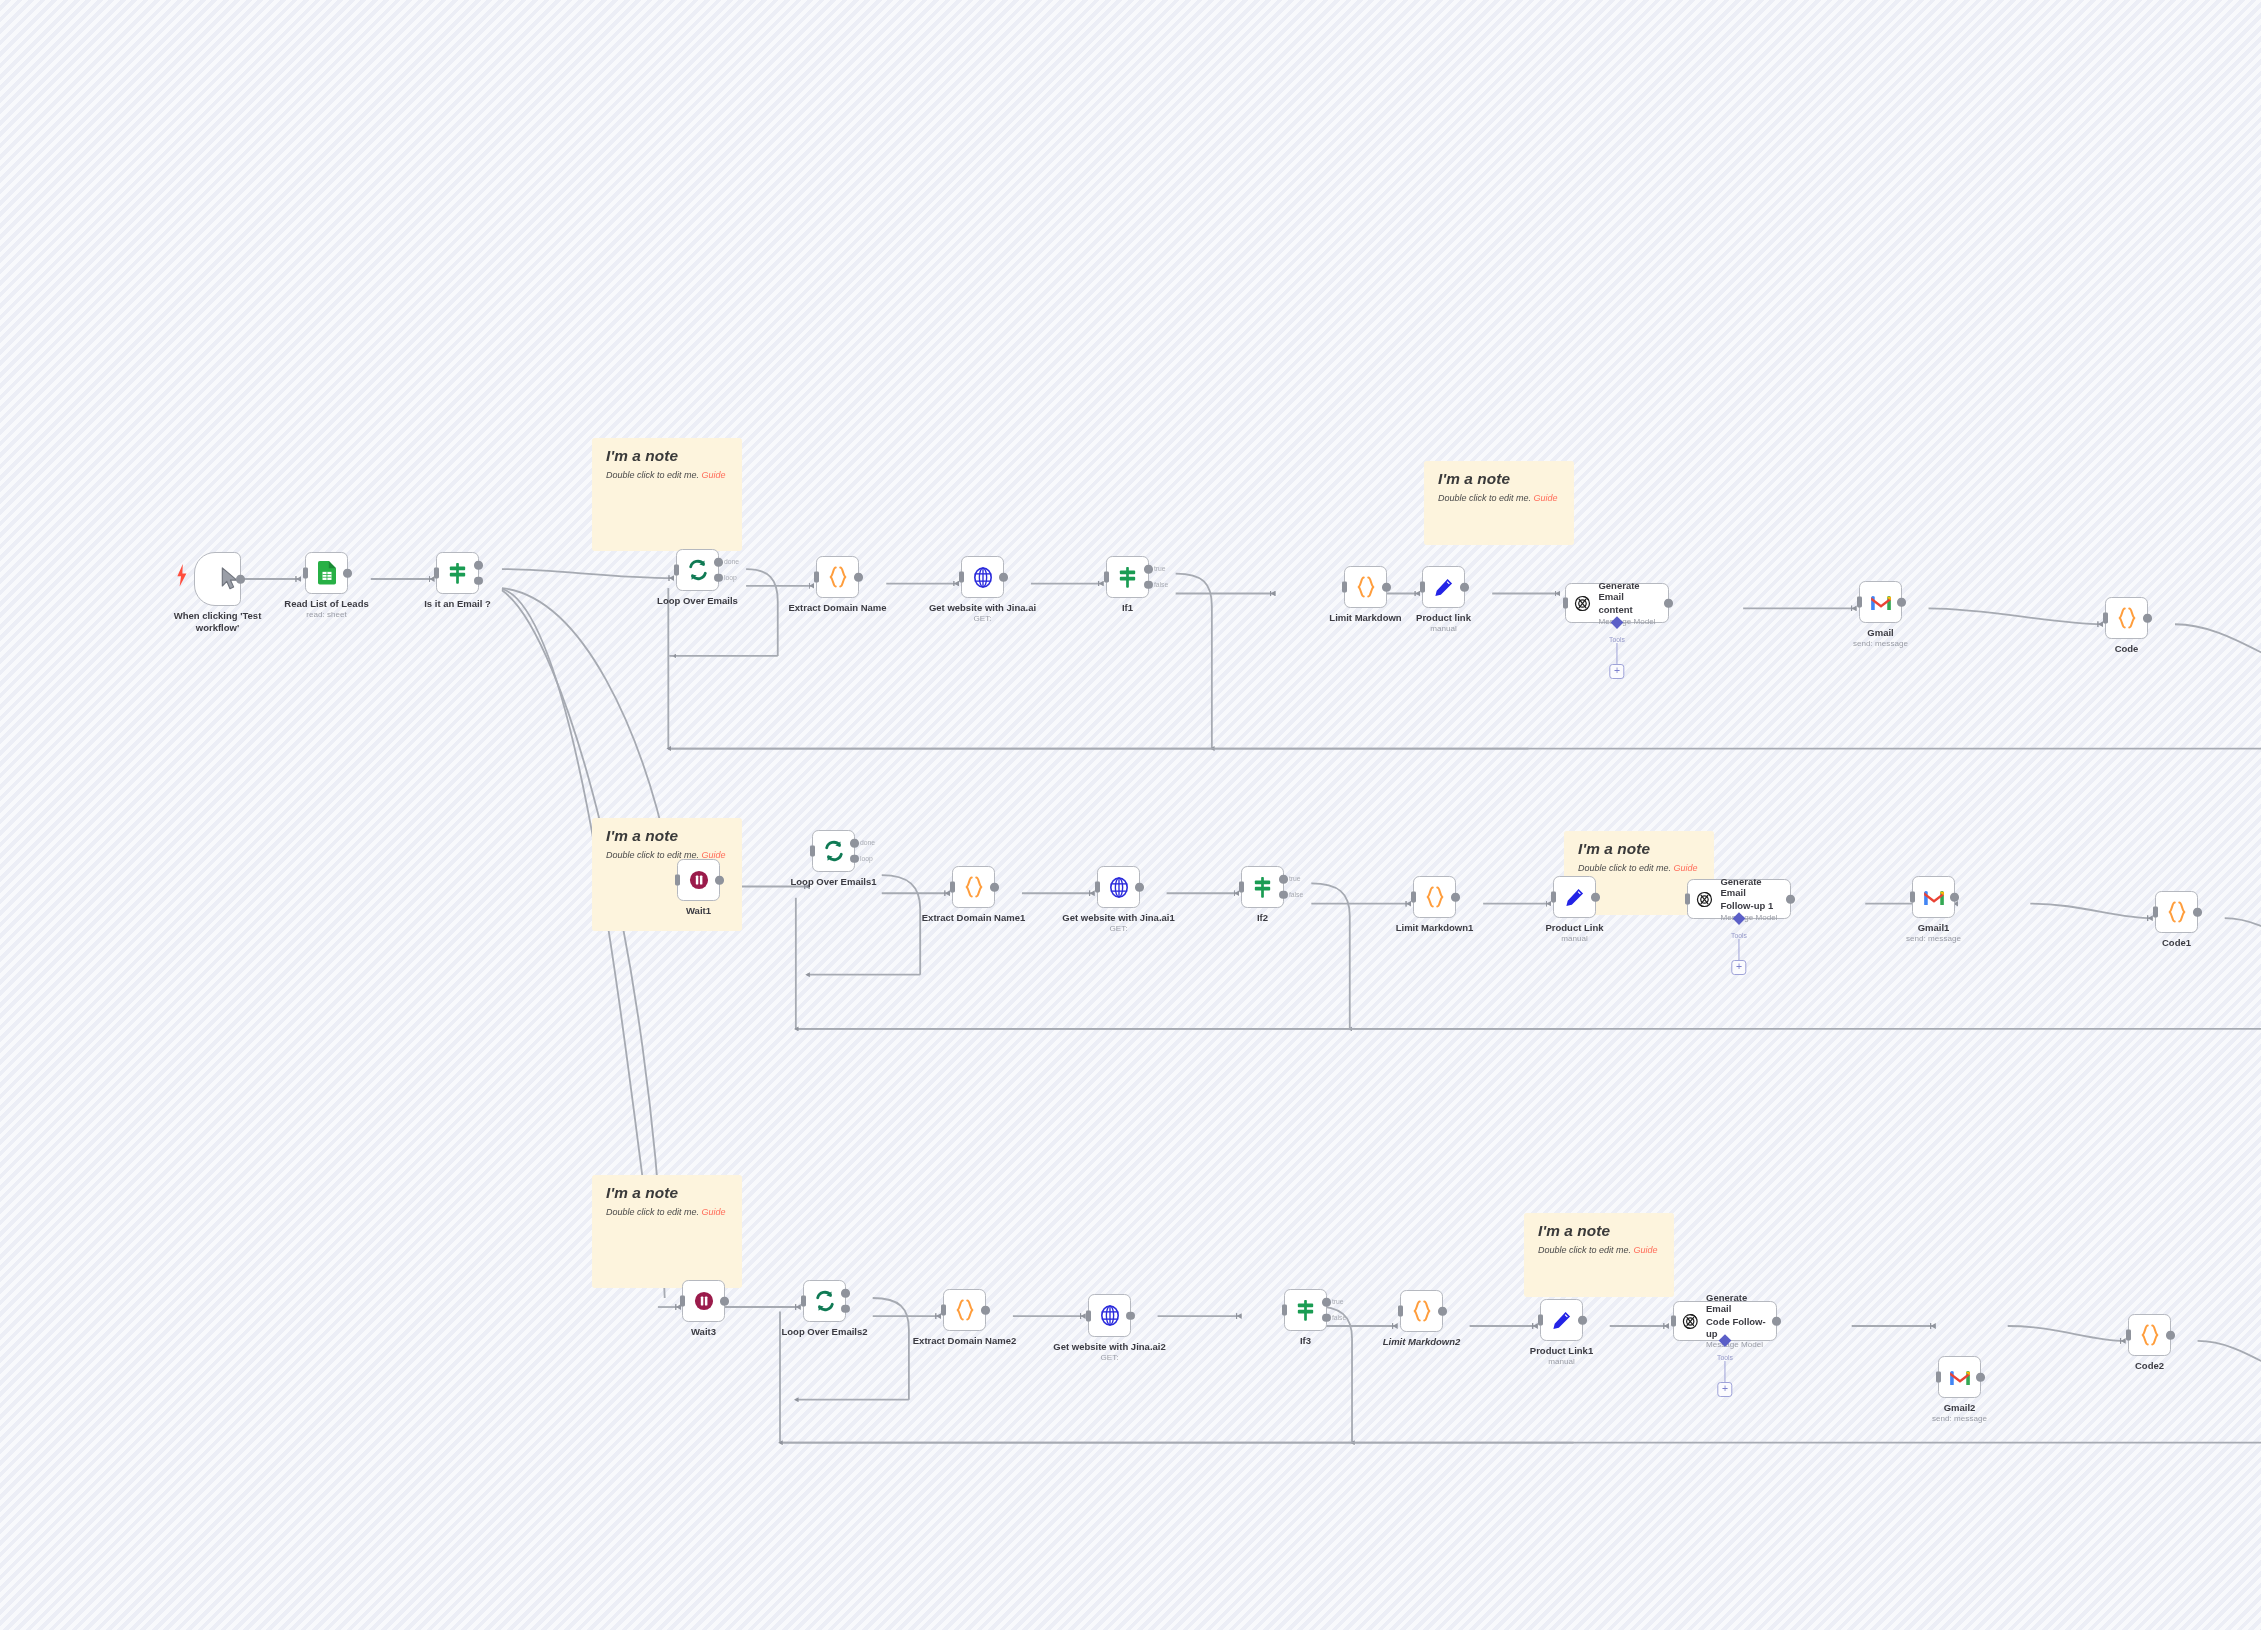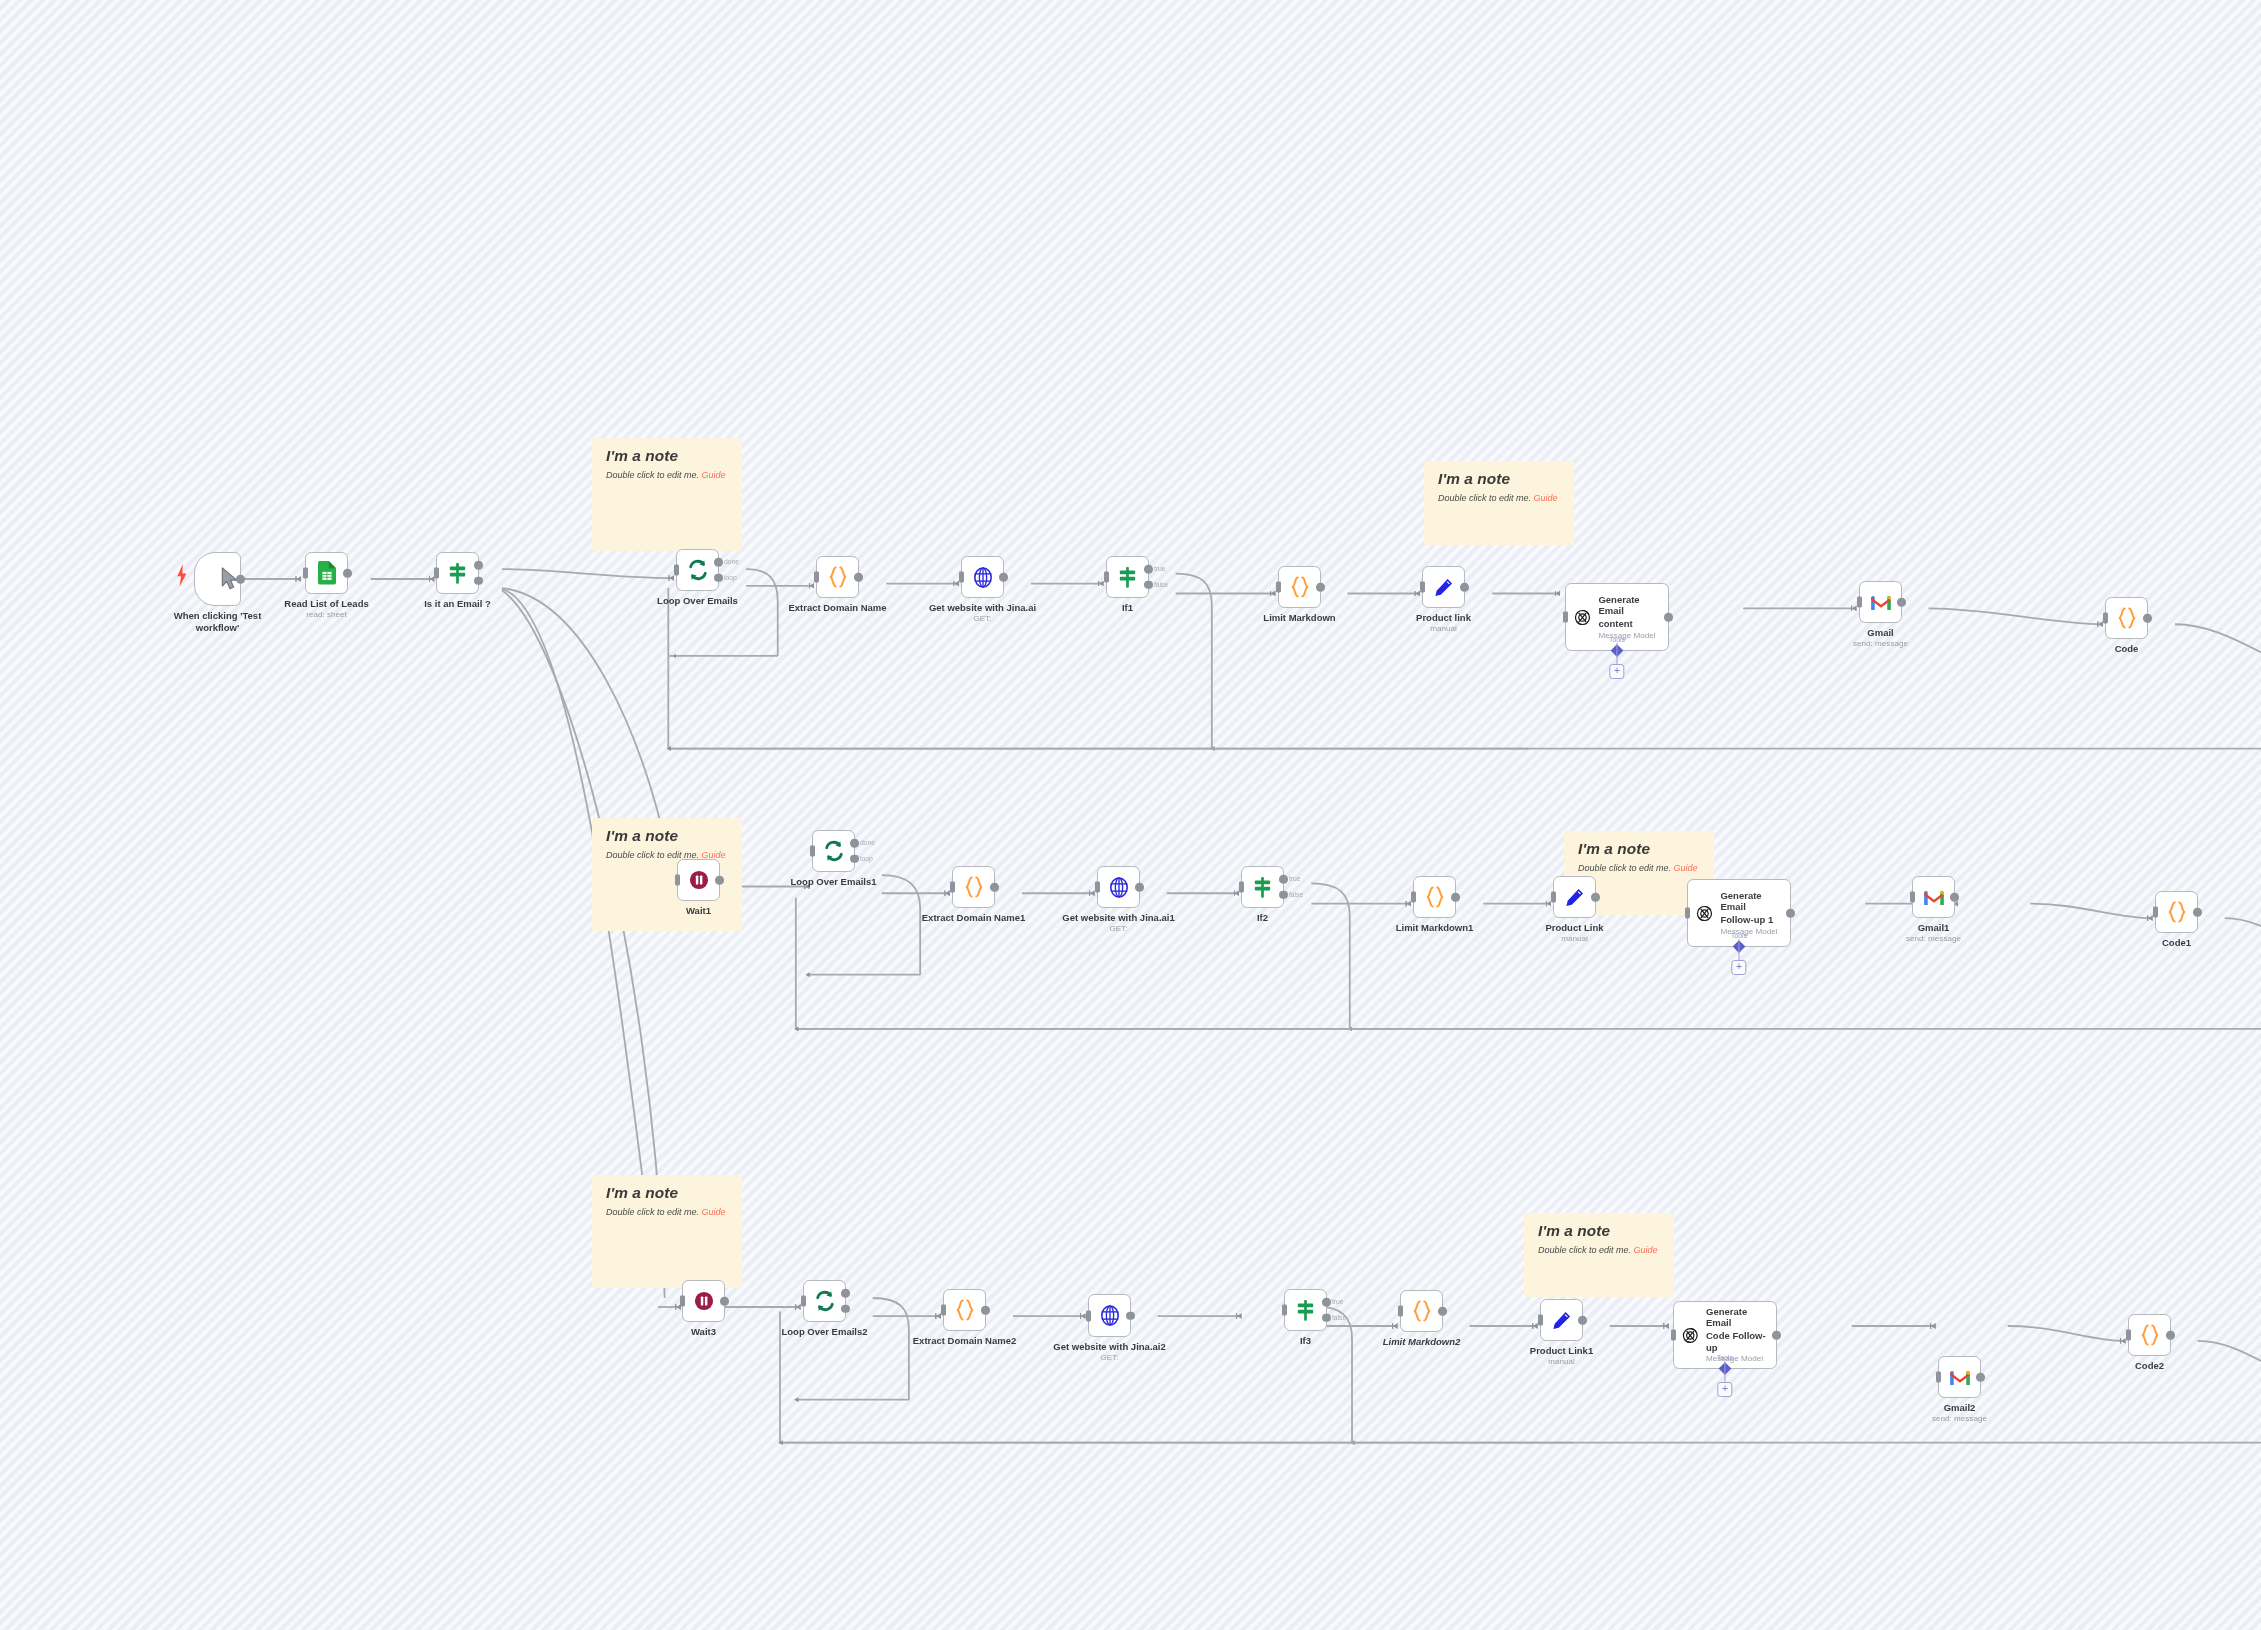--- a/index.html
+++ b/index.html
@@ -48,21 +48,21 @@
     border-radius: 6.3px;
     display: flex; align-items: center; justify-content: center;
   }
   .node.sq   { width: 43px; height: 43px; }
   .node.tall { width: 43px; height: 42px; }
   .node.trigger {
     width: 47px; height: 54px;
     border-radius: 21px 6.3px 6.3px 21px;
   }
   .node.wide {
-    width: 104px; height: 68px;
+    width: 104px; height: 40px;
     justify-content: flex-start;
     padding: 0 7.2px;
     gap: 6.3px;
   }
   .node-label {
     position: absolute;
     top: 100%; left: 50%;
     transform: translateX(-50%);
     margin-top: 5.4px;
     white-space: nowrap;
@@ -344,21 +344,21 @@
         <span class="ep-tag" style="left:10px;top:0;">true</span>
       </span>
     <span class="ep out f">
         <span class="ep-tag" style="left:10px;top:0;">false</span>
       </span>
     <div class="node-label">
       <div class="node-name">If1</div>
     </div>
   </div>
 
-  <div class="node tall" style="left:1278px;top:566px;">
+  <div class="node tall" style="left:1344px;top:566px;">
     <svg class="ic" width="18" height="22" viewBox="0 0 40 48">
         <path d="M15 3 C9 3 10 17 4 24 C10 31 9 45 15 45" fill="none" stroke="#ff9d3c" stroke-width="4.5" stroke-linecap="round"></path>
         <path d="M25 3 C31 3 30 17 36 24 C30 31 31 45 25 45" fill="none" stroke="#ff9d3c" stroke-width="4.5" stroke-linecap="round"></path>
       </svg>
     <span class="ep in"></span>
     <span class="ep out"></span>
     <div class="node-label">
       <div class="node-name">Limit Markdown</div>
     </div>
   </div>

